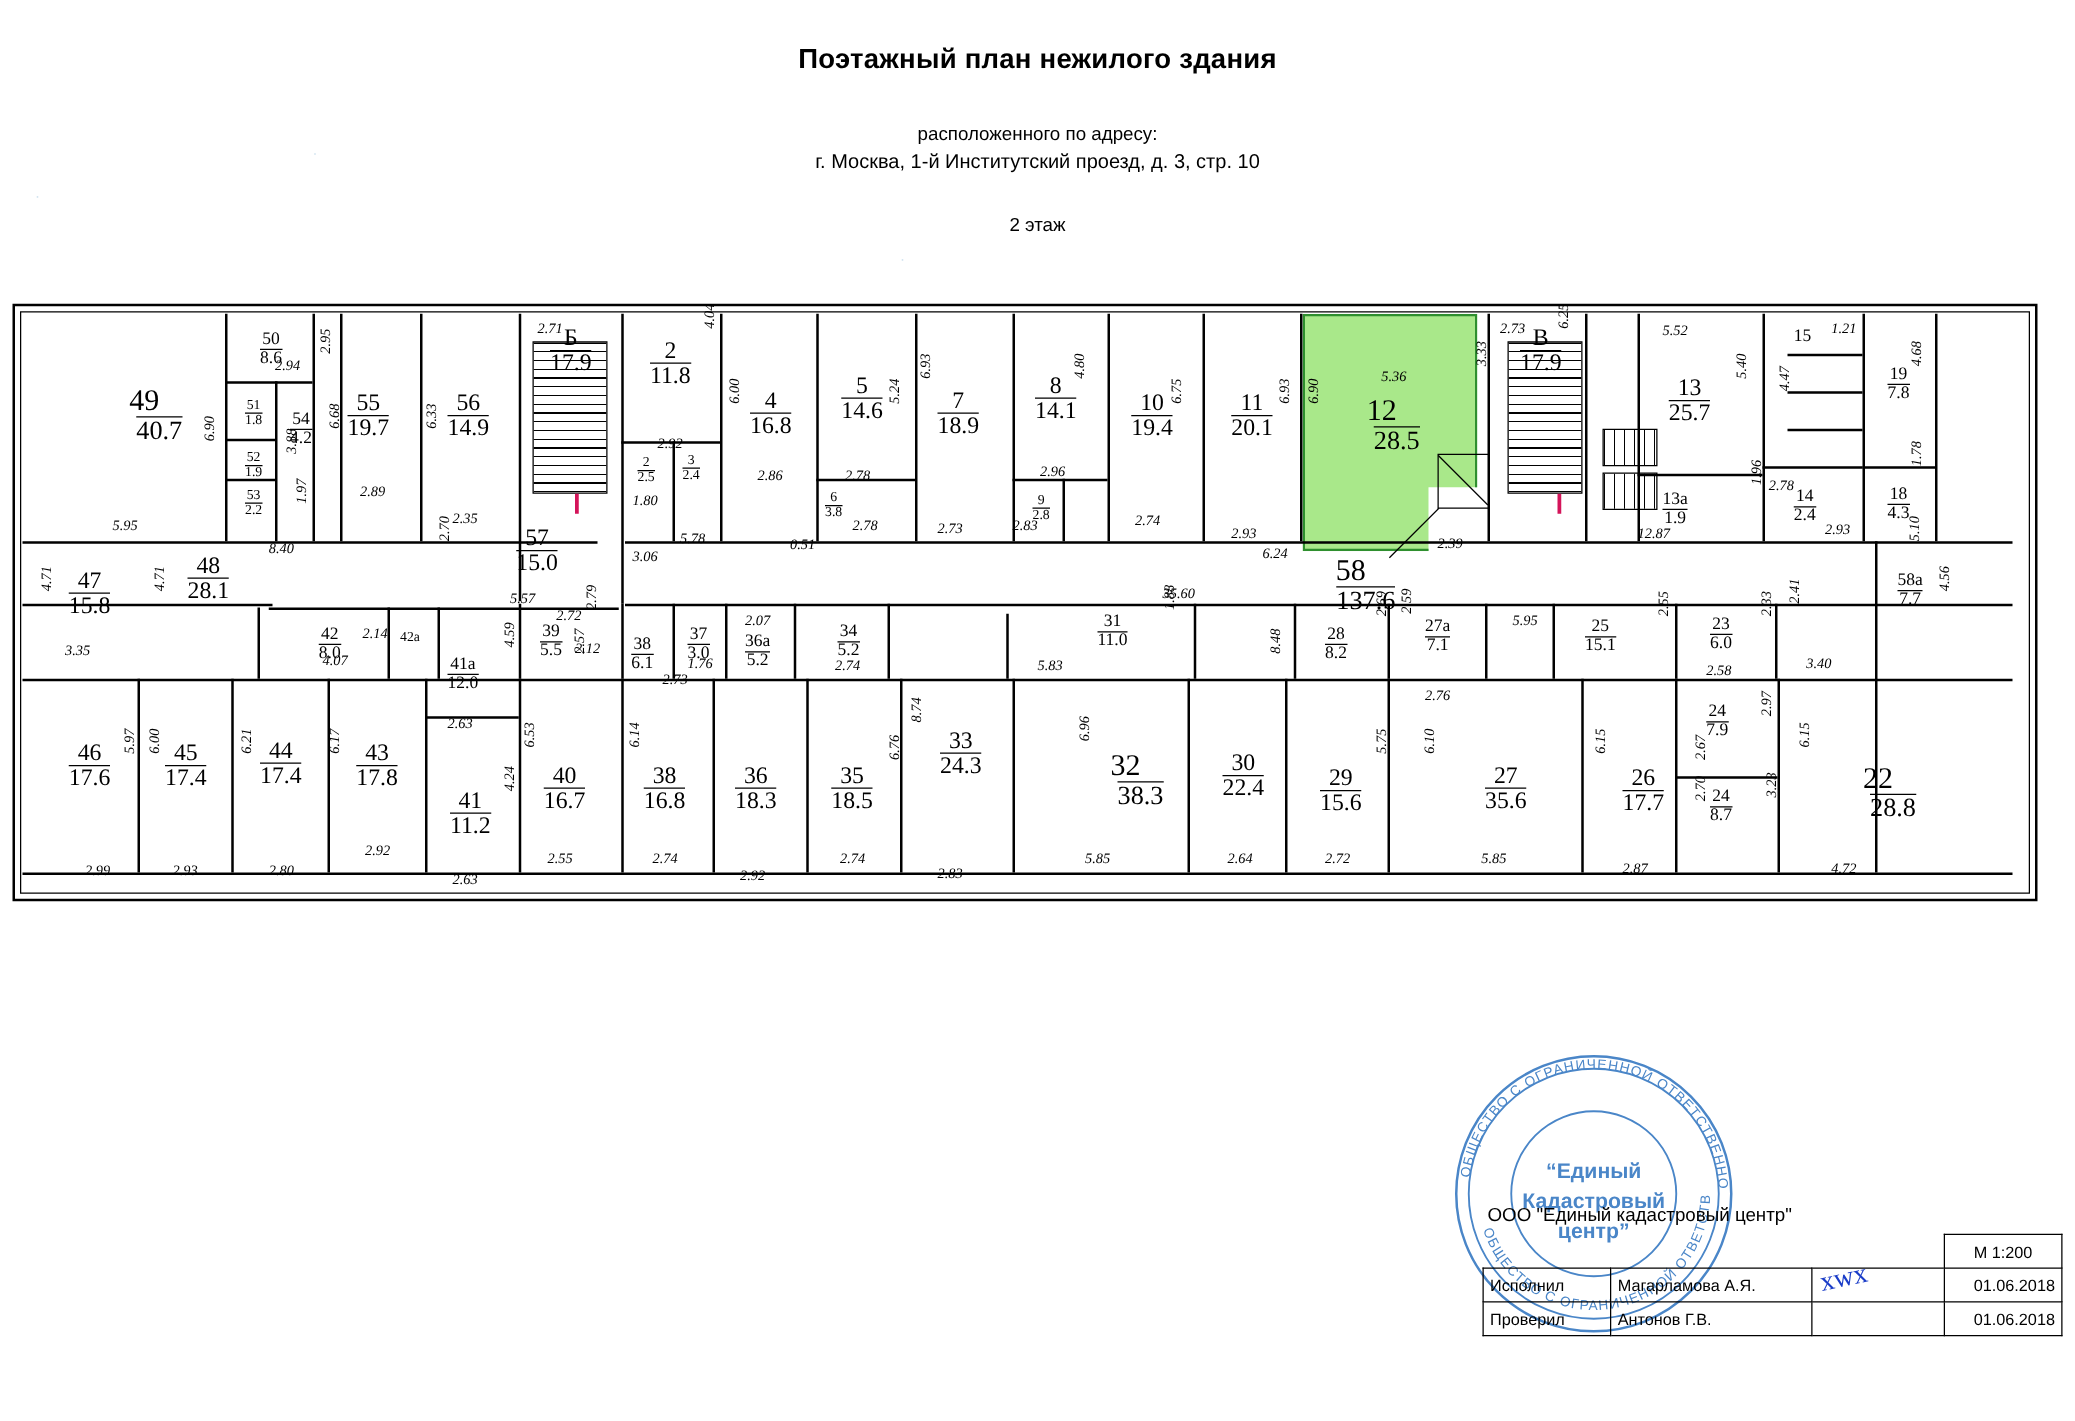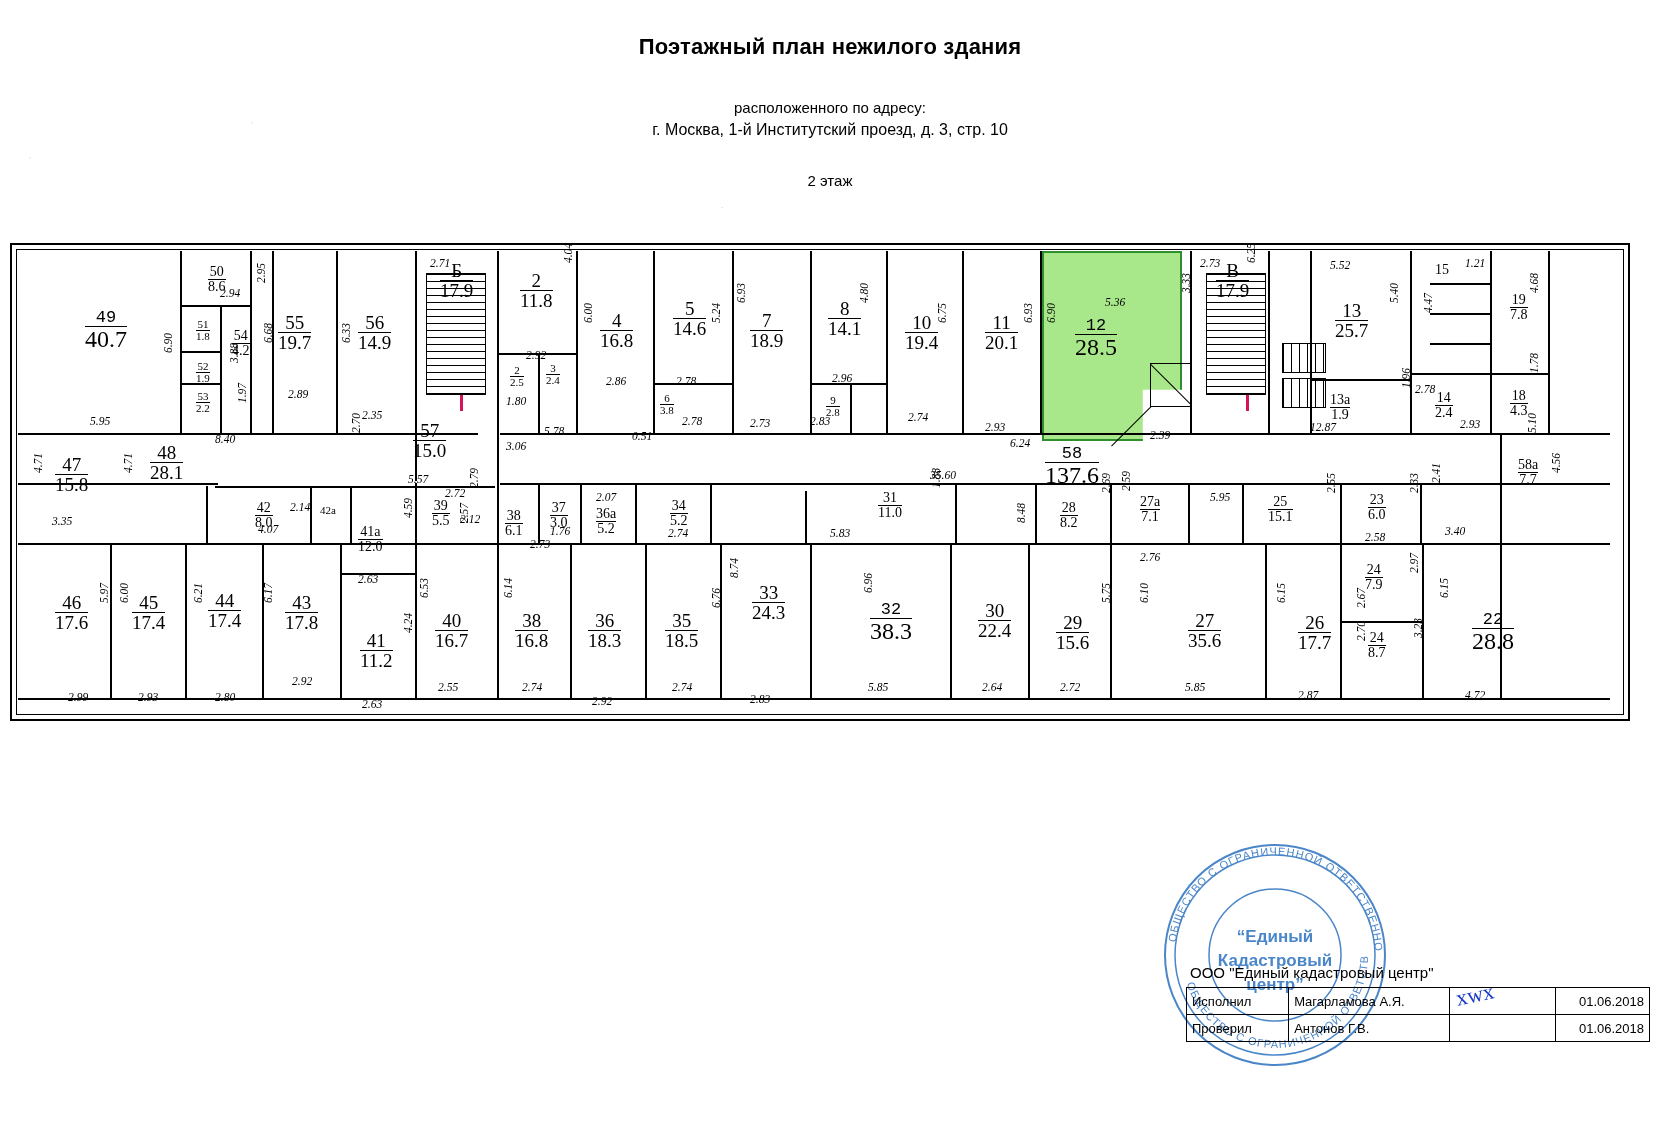--- a/index.html
+++ b/index.html
@@ -43,22 +43,22 @@
     color:#000;
     line-height:1.02;
     white-space:nowrap;
   }
   .room .n{ font-size:19px; display:block; }
   .room .a{ font-size:19px; display:block; border-top:1px solid #000; padding-top:0px; }
   .room.sm .n{ font-size:14px; }
   .room.sm .a{ font-size:14px; }
   .room.xs .n{ font-size:11px; }
   .room.xs .a{ font-size:11px; }
-  .room.big .n{ font-size:17px;font-family:Liberation Mono, monospace; }
-  .room.big .a{ font-size:24px; }
+  .room.big .n{ font-size:24px; }
+  .room.big .a{ font-size:21px;margin-left:24px; }
 
   .dim{
     position:absolute;
     font-family:"Liberation Serif", serif;
     font-size:11.5px;
     font-style:italic;
     color:#000;
     white-space:nowrap;
   }
   .dim.v{
@@ -635,20 +635,24 @@
     <text x="125" y="112" text-anchor="middle" font-family="Liberation Sans, sans-serif" font-size="17" font-weight="bold" fill="#4a86c8">“Единый</text>
     <text x="125" y="136" text-anchor="middle" font-family="Liberation Sans, sans-serif" font-size="17" font-weight="bold" fill="#4a86c8">Кадастровый</text>
     <text x="125" y="160" text-anchor="middle" font-family="Liberation Sans, sans-serif" font-size="17" font-weight="bold" fill="#4a86c8">центр”</text>
   </svg>
 </div>
 
 <div id="sig-block">
   <div id="sig-company">ООО "Единый кадастровый центр"</div>
   <table id="sig-table">
     <tbody>
+        <tr>
+      <td colspan="3" style="border:none;"></td>
+      <td class="scale-cell">М 1:200</td>
+    </tr>
     <tr>
       <td class="c-label">Исполнил</td>
       <td class="c-name">Магарламова А.Я.</td>
       <td class="c-sign">
             <span class="sig-scribble">xwx</span>
           </td>
       <td class="c-date">01.06.2018</td>
     </tr>
     <tr>
       <td class="c-label">Проверил</td>

